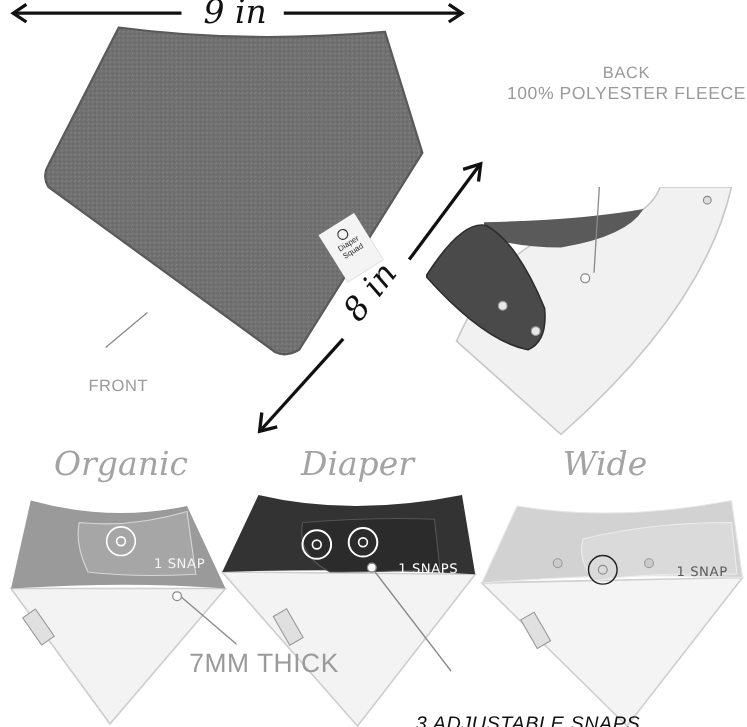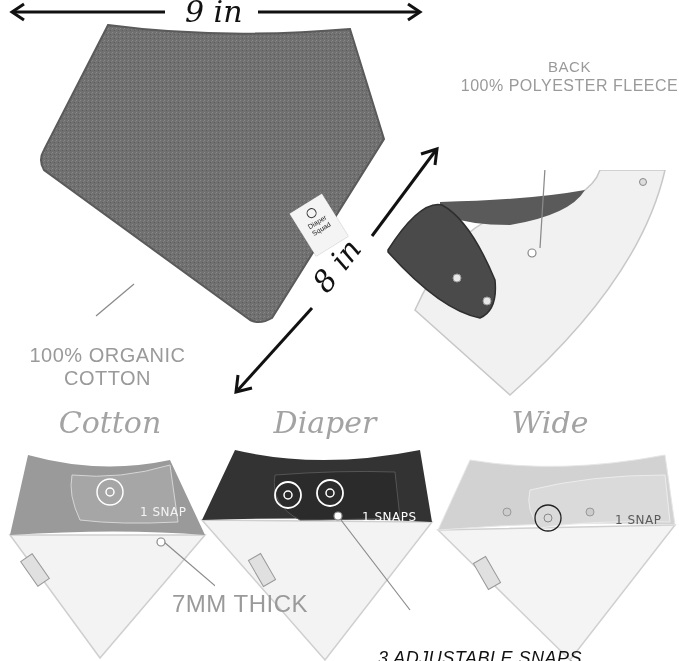--- a/index.html
+++ b/index.html
@@ -41,21 +41,21 @@
     <div style="width:8px;height:8px;border-radius:50%;border:1px solid #333;margin:6px auto 2px;"></div>
     <div style="font-size:7px;color:#222;text-align:center;line-height:8px;">Diaper Squad</div>
   </div>
 
   <svg class="abs" style="left:90px;top:280px" width="50" height="40">
     <line x1="44" y1="4" x2="6" y2="36" stroke="#8a8a8a" stroke-width="1.2"></line>
   </svg>
 </div>
 
 <div class="abs" style="left:0;top:342px;width:215px;text-align:center;">
-  <div class="caps" style="font-size:20px;margin-top:2px;">100% Organic Cotton</div>
+  <div class="caps" style="font-size:15px;">FRONT</div>
 </div>
 
 <div class="abs" style="left:220px;top:140px;width:230px;height:260px;">
   <svg class="abs" style="left:0;top:0" width="230" height="260">
     <line x1="152" y1="96" x2="216" y2="10" stroke="#111" stroke-width="3"></line>
     <polyline points="201,14 217,9 215,25" fill="none" stroke="#111" stroke-width="3"></polyline>
     <line x1="92" y1="168" x2="18" y2="250" stroke="#111" stroke-width="3"></line>
     <polyline points="18,235 16,252 32,248" fill="none" stroke="#111" stroke-width="3"></polyline>
   </svg>
   <div class="abs script" style="left:88px;top:108px;font-size:30px;color:#111;transform:rotate(-52deg);">8 in</div>
@@ -77,21 +77,21 @@
     <line x1="160" y1="78" x2="168" y2="-50" stroke="#8a8a8a" stroke-width="1.2"></line>
     <circle cx="152" cy="83" r="4" fill="#fff" stroke="#8a8a8a" stroke-width="1.2"></circle>
   </svg>
 </div>
 
 <div class="abs" style="left:460px;top:58px;width:219px;text-align:center;">
   <div class="caps" style="font-size:15px;">BACK</div>
   <div class="caps" style="font-size:16px;margin-top:2px;">100% Polyester fleece</div>
 </div>
 
-<div class="abs size-label" style="left:40px;top:405px;width:140px;">Cotton</div>
+<div class="abs size-label" style="left:40px;top:405px;width:140px;">Organic</div>
 <div class="abs size-label" style="left:255px;top:405px;width:140px;">Diaper</div>
 <div class="abs size-label" style="left:480px;top:405px;width:140px;">Wide</div>
 
 <div class="abs" style="left:0;top:450px;width:215px;height:211px;">
   <svg class="abs" style="left:0;top:0" width="215" height="211">
     <path d="M10,85 L205,85 L100,208 Z" fill="#f3f3f3" stroke="#cfcfcf" stroke-width="1.5"></path>
     <path d="M28,5 Q100,25 170,10 L205,85 Q120,78 10,85 Z" fill="#9a9a9a"></path>
     <path d="M72,25 Q120,30 170,15 L178,72 Q120,75 80,70 Q68,45 72,25 Z" fill="#a6a6a6" stroke="#d6d6d6" stroke-width="1"></path>
     <circle cx="110" cy="42" r="13" fill="none" stroke="#fff" stroke-width="1.5"></circle>
     <circle cx="110" cy="42" r="4" fill="none" stroke="#fff" stroke-width="1.5"></circle>

